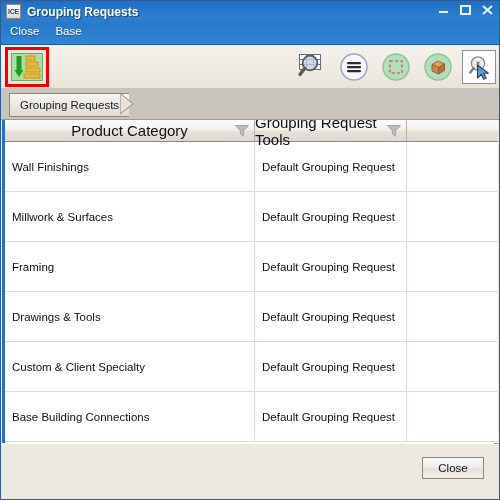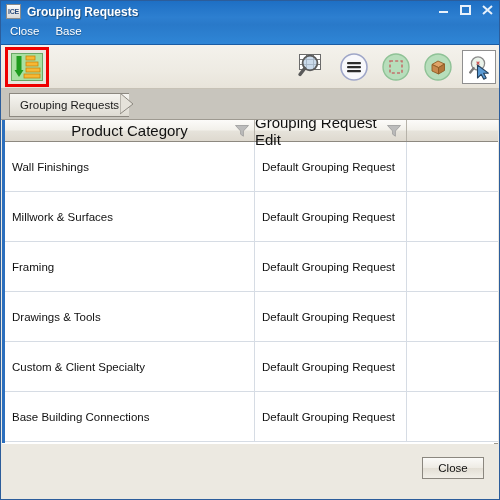--- a/index.html
+++ b/index.html
@@ -374,21 +374,21 @@
     <div class="thead">
       <div class="th c1">
         <span>Product Category</span>
         <span class="funnel">
           <svg width="14" height="12" viewBox="0 0 14 12">
             <path d="M0.5 0.5 L13.5 0.5 L8.4 6 L8.4 11.2 L5.6 9.2 L5.6 6 Z" fill="#bcbcbc" stroke="#9a9a9a" stroke-width="0.8"></path>
           </svg>
         </span>
       </div>
       <div class="th c2">
-        <span>Grouping Request Edit</span>
+        <span>Grouping Request Tools</span>
         <span class="funnel">
           <svg width="14" height="12" viewBox="0 0 14 12">
             <path d="M0.5 0.5 L13.5 0.5 L8.4 6 L8.4 11.2 L5.6 9.2 L5.6 6 Z" fill="#bcbcbc" stroke="#9a9a9a" stroke-width="0.8"></path>
           </svg>
         </span>
       </div>
       <div class="th c3">
         <span></span>
       </div>
     </div>

